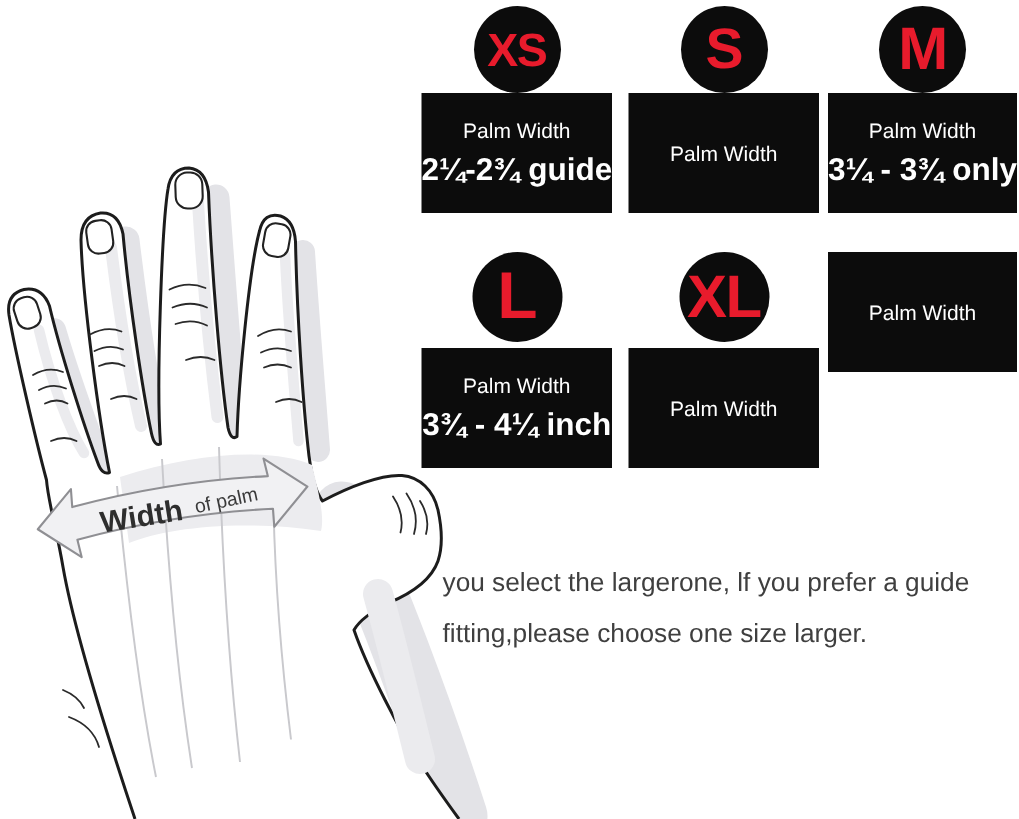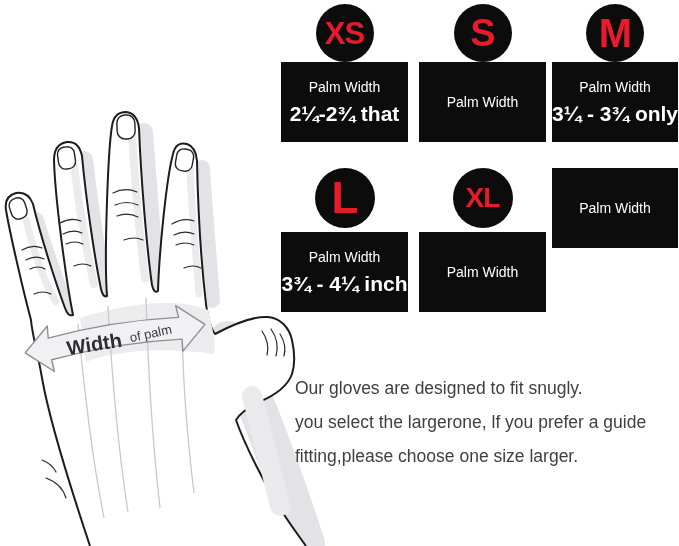--- a/index.html
+++ b/index.html
@@ -15,21 +15,21 @@
   .row1{top:4px}
   .row2{top:168px}
   .size-circle{
     border-radius:50%;background:#0c0c0c;color:#e81b2c;
     display:flex;align-items:center;justify-content:center;
     font-weight:700;line-height:1;letter-spacing:-1px;
   }
   .row1 .size-circle{width:58px;height:58px}
   .row2 .size-circle{width:60px;height:60px;margin-bottom:4px}
   .fs-xs{font-size:31px}.fs-s{font-size:38px}.fs-m{font-size:40px}
-  .fs-l{font-size:44px}.fs-xl{font-size:28px}.fs-xxl{font-size:26px}
+  .fs-l{font-size:44px}.fs-xl{font-size:40px}.fs-xxl{font-size:26px}
   .panel{
     width:100%;height:80px;background:#0c0c0c;color:#fff;text-align:center;
     display:flex;flex-direction:column;justify-content:center;gap:7px;
   }
   .palm-label{font-size:14px;font-weight:400;}
   .range{font-size:21px;font-weight:700;white-space:pre;}
   
   .hand-wrap{position:absolute;left:0;top:88px;width:345px;height:458px;}
   
   .notes{position:absolute;left:295px;top:371px;width:382px;color:#3f3f3f;font-size:17.5px;}
@@ -138,21 +138,21 @@
         <text x="42" y="23" font-size="20" font-weight="600" fill="#2e2e2e">Width</text>
         <text x="106" y="20" font-size="13" fill="#3a3a3a" transform="rotate(-3 106 20)">of palm</text>
       </g>
     </svg>
   </div>
 
   <div class="cell row1 c1">
     <div class="size-circle fs-xs">XS</div>
     <div class="panel">
       <div class="palm-label">Palm Width</div>
-      <div class="range">2¼-2¾ that</div>
+      <div class="range">2¼-2¾ guide</div>
     </div>
   </div>
   <div class="cell row1 c2">
     <div class="size-circle fs-s">S</div>
     <div class="panel">
       <div class="palm-label">Palm Width</div>
     </div>
   </div>
   <div class="cell row1 c3">
     <div class="size-circle fs-m">M</div>
@@ -175,18 +175,17 @@
       <div class="palm-label">Palm Width</div>
     </div>
   </div>
   <div class="cell row2 c3">
     <div class="panel">
       <div class="palm-label">Palm Width</div>
     </div>
   </div>
 
   <div class="notes">
-    <p>Our gloves are designed to fit snugly.</p>
     <p>you select the largerone, lf you prefer a guide</p>
     <p>fitting,please choose one size larger.</p>
   </div>
 
 </div>
 
 </body></html>

